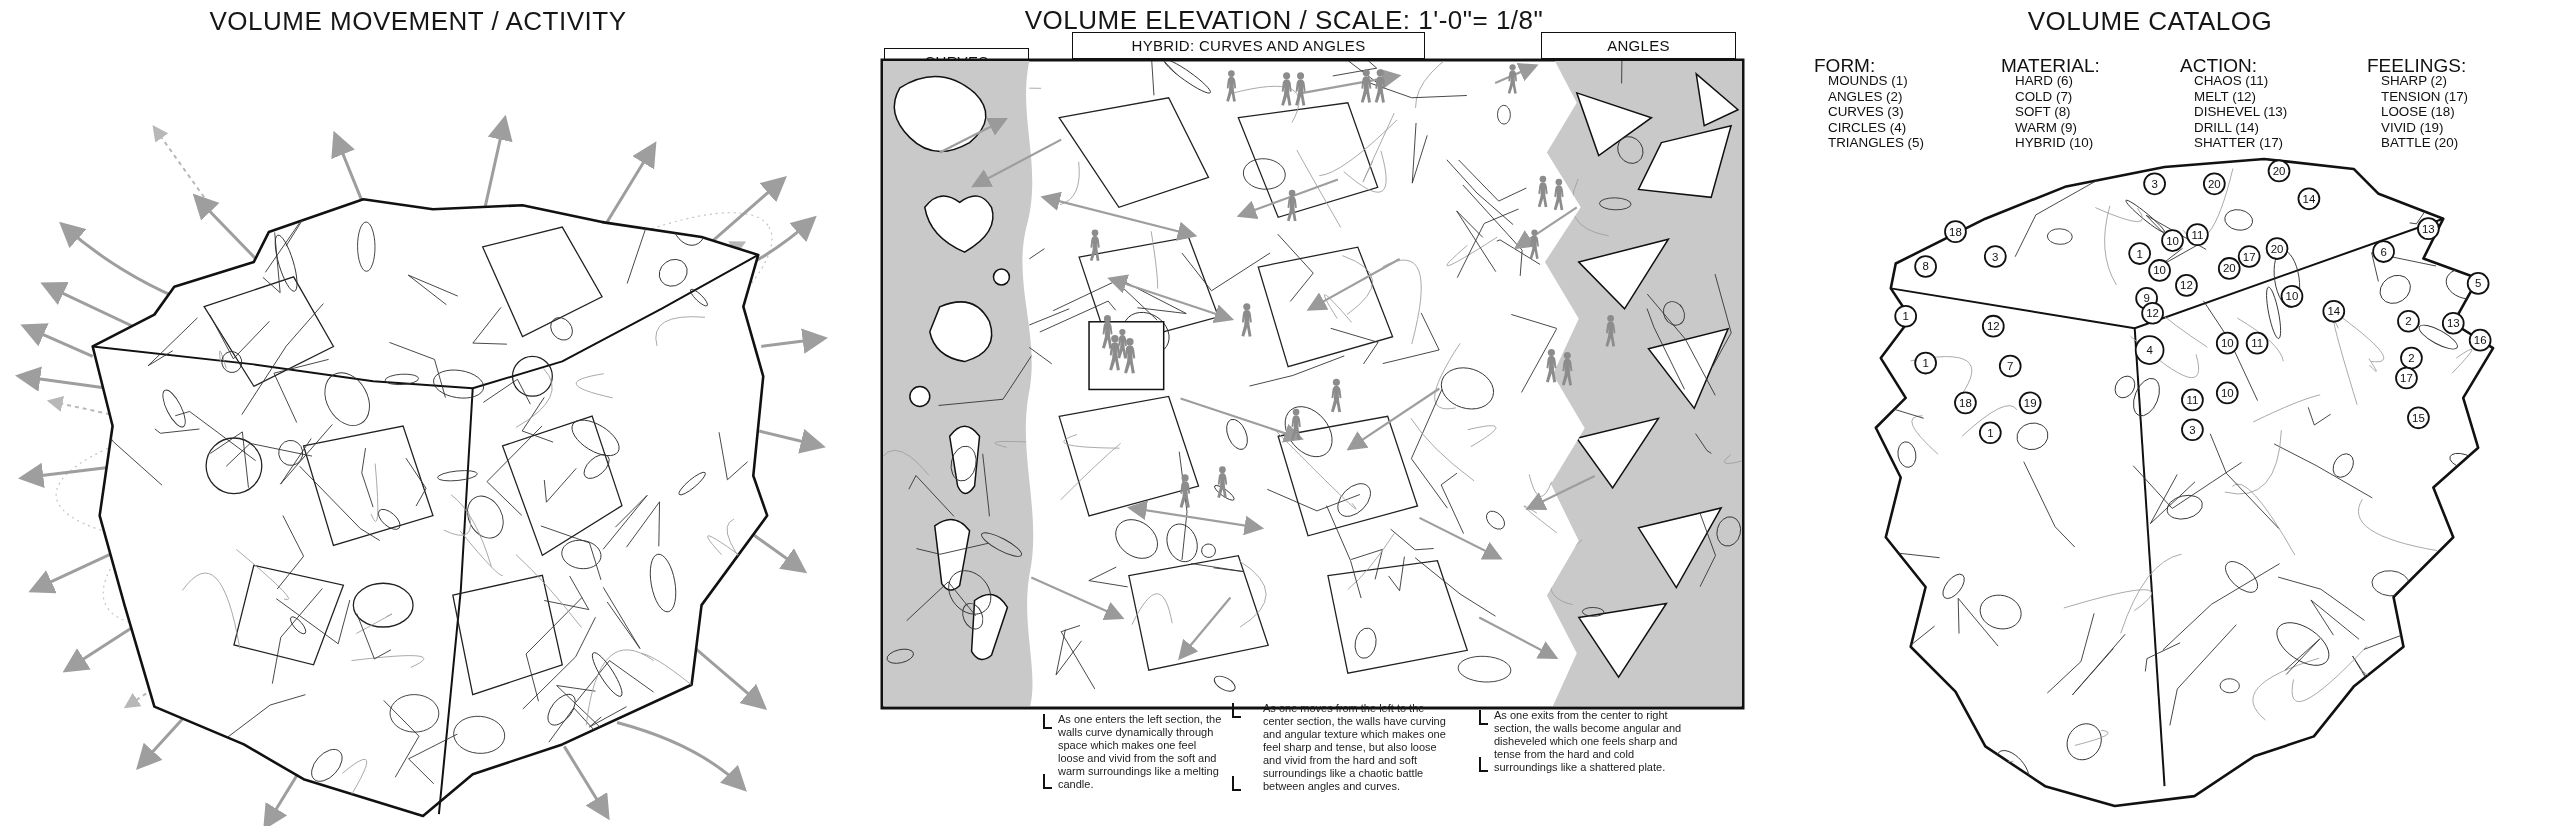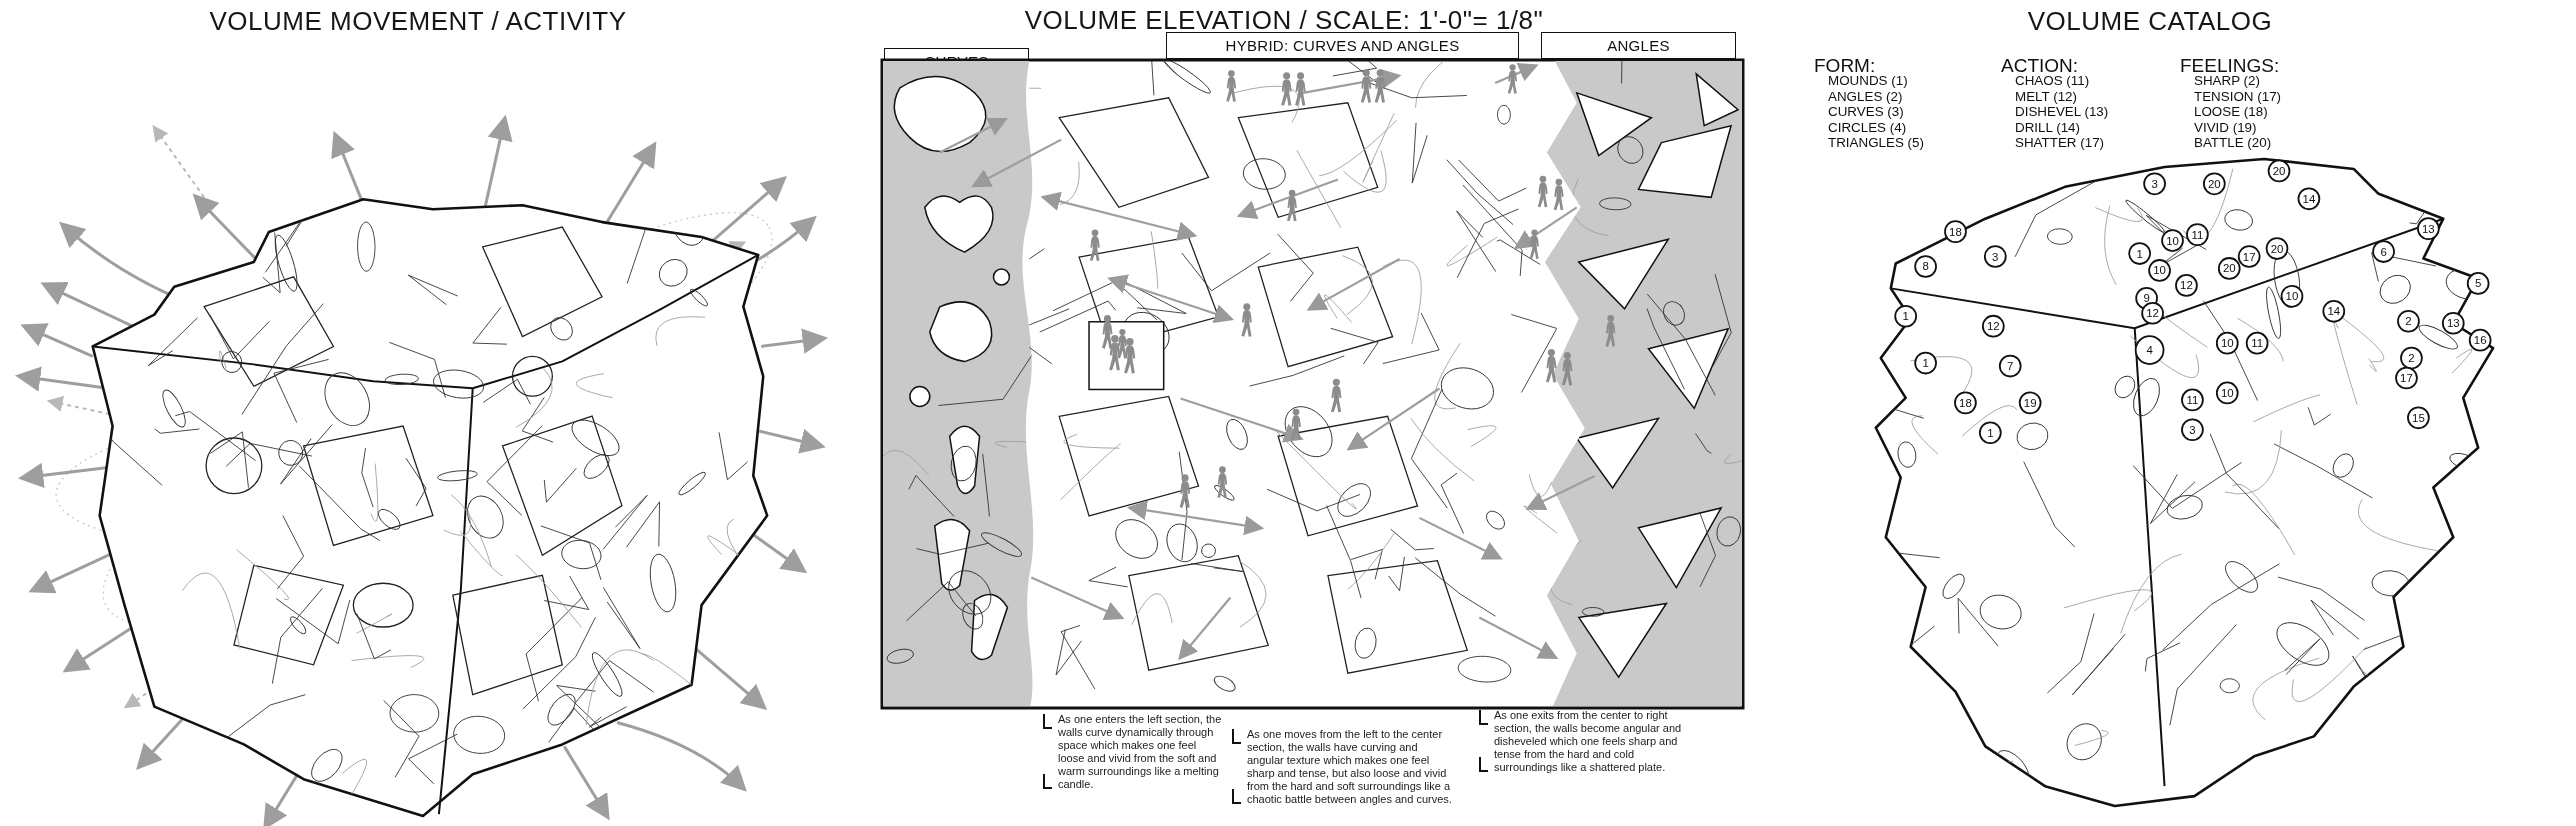--- a/index.html
+++ b/index.html
@@ -208,21 +208,21 @@
           <path d="M279.1747283935547 469.99196767807007 L300.00877030193806 510.8627128601074 L273.5011423379183 543.779154419899" class="frac"></path>
         </g>
     </g>
   </svg>
 
   <div class="title" style="left:886px;top:5px;width:796px;">VOLUME ELEVATION / SCALE: 1'-0"= 1/8"</div>
 
   <div class="label-box" style="left:884px;top:32px;width:143px;margin-top:16px;">
     <span>CURVES</span>
   </div>
-  <div class="label-box" style="left:1166px;top:32px;width:351px;">
+  <div class="label-box" style="left:1072px;top:32px;width:351px;">
     <span>HYBRID: CURVES AND ANGLES</span>
   </div>
   <div class="label-box" style="left:1541px;top:32px;width:193px;">
     <span>ANGLES</span>
   </div>
 
   <svg style="left:880px;top:58px;" width="865" height="652" viewBox="0 0 869 655">
     <defs>
       <marker id="ahE" viewBox="0 0 10 10" refX="8" refY="5" markerWidth="9" markerHeight="9" orient="auto-start-reverse">
         <path d="M0,0 L10,5 L0,10 z" fill="#9a9a9a"></path>
@@ -431,40 +431,48 @@
         <use href="#person" transform="translate(298,418) scale(0.85)" class="person"></use>
         <use href="#person" transform="translate(336,410) scale(0.8)" class="person"></use>
       </g>
   </svg>
 
   <div class="captions">
     <div class="caption" style="left:1043px;top:713px;width:181px;">
       <div class="bracket"></div>
       <p>As one enters the left section, the walls curve dynamically through space which makes one feel loose and vivid from the soft and warm surroundings like a melting candle.</p>
     </div>
-    <div class="caption" style="left:1232px;top:728px;width:221px;">
+    <div class="caption" style="left:1232px;top:702px;width:221px;gap:16px;">
       <div class="bracket"></div>
       <p>As one moves from the left to the center section, the walls have curving and angular texture which makes one feel sharp and tense, but also loose and vivid from the hard and soft surroundings like a chaotic battle between angles and curves.</p>
     </div>
     <div class="caption" style="left:1479px;top:709px;width:211px;">
       <div class="bracket"></div>
       <p>As one exits from the center to right section, the walls become angular and disheveled which one feels sharp and tense from the hard and cold surroundings like a shattered plate.</p>
     </div>
   </div>
 
   <div class="title" style="left:1752px;top:6px;width:796px;">VOLUME CATALOG</div>
 
   <div class="legend" id="legend">
       <div>
         <div class="legend-head">FORM:</div>
         <div class="legend-item">MOUNDS (1)</div>
         <div class="legend-item">ANGLES (2)</div>
         <div class="legend-item">CURVES (3)</div>
         <div class="legend-item">CIRCLES (4)</div>
         <div class="legend-item">TRIANGLES (5)</div>
+      </div>
+      <div>
+        <div class="legend-head">MATERIAL:</div>
+        <div class="legend-item">HARD (6)</div>
+        <div class="legend-item">COLD (7)</div>
+        <div class="legend-item">SOFT (8)</div>
+        <div class="legend-item">WARM (9)</div>
+        <div class="legend-item">HYBRID (10)</div>
       </div>
       <div>
         <div class="legend-head">ACTION:</div>
         <div class="legend-item">CHAOS (11)</div>
         <div class="legend-item">MELT (12)</div>
         <div class="legend-item">DISHEVEL (13)</div>
         <div class="legend-item">DRILL (14)</div>
         <div class="legend-item">SHATTER (17)</div>
       </div>
       <div>

